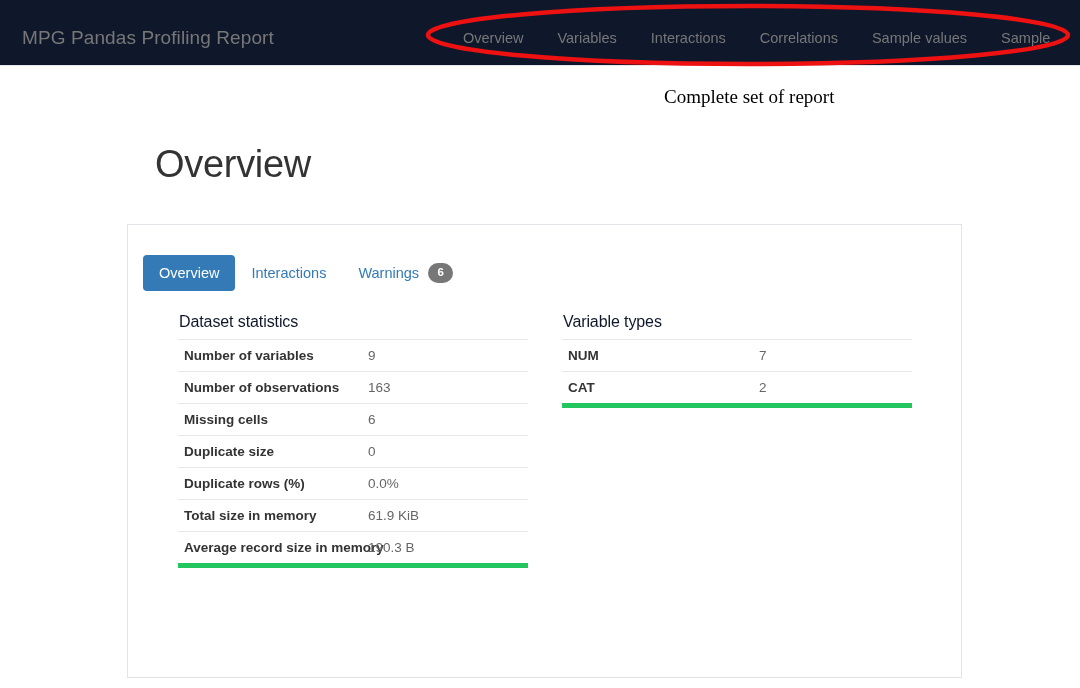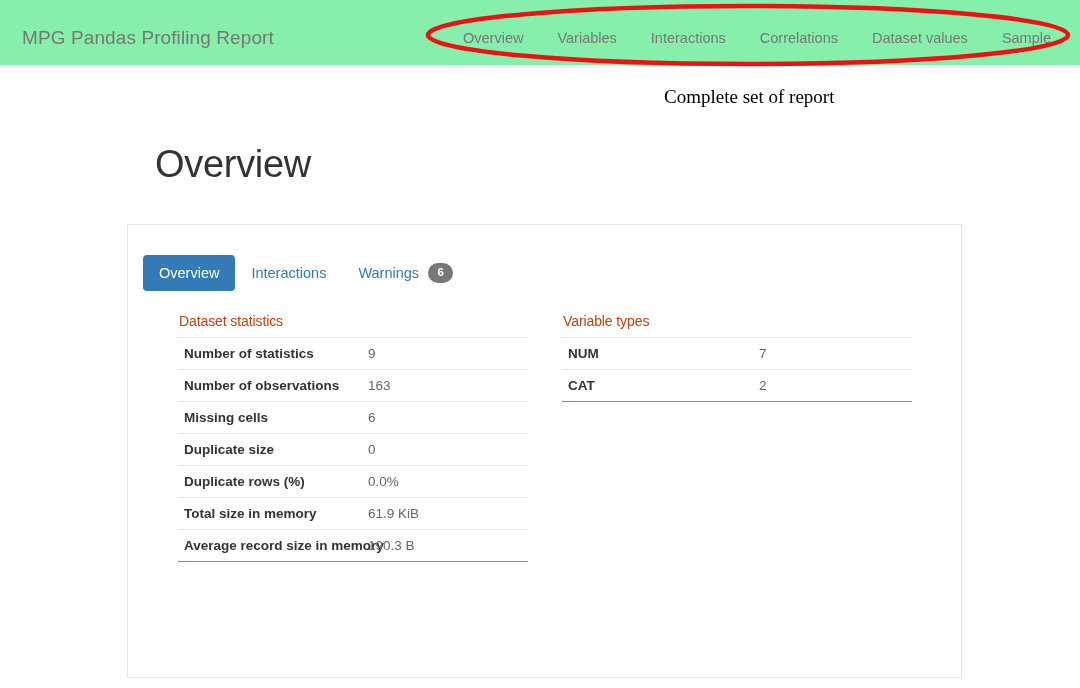--- a/index.html
+++ b/index.html
@@ -16,21 +16,21 @@
     color: #333333;
   }
 
   
   .navbar {
     position: absolute;
     left: 0;
     top: 0;
     width: 1080px;
     height: 66px;
-    background: #86efac;
+    background: #0f172a;
     border-bottom: 1px solid #e7e7e7;
     box-sizing: border-box;
   }
   .brand {
     position: absolute;
     left: 22px;
     top: 27px;
     font-size: 19px;
     color: #777777;
     white-space: nowrap;
@@ -134,34 +134,34 @@
 
   
   .col {
     position: absolute;
     top: 88px;
   }
   .col-left  { left: 50px;  width: 350px; }
   .col-right { left: 434px; width: 350px; }
 
   .col-title {
-    font-size: 14px;
+    font-size: 16px;
     font-weight: 400;
-    color: #c2410c;
+    color: #0f172a;
     margin: 0 0 8px 1px;
     letter-spacing: -0.1px;
   }
 
   table.stats {
     width: 100%;
     border-collapse: collapse;
     table-layout: fixed;
   }
   table.stats tr { border-top: 1px solid #e8e8e8; }
-  table.stats tr:last-child { border-bottom: 1px solid #22c55e; }
+  table.stats tr:last-child { border-bottom: 5px solid #22c55e; }
   table.stats th {
     text-align: left;
     font-size: 13.5px;
     font-weight: 700;
     color: #333333;
     padding: 8px 8px 8px 6px;
     white-space: nowrap;
   }
   table.stats td {
     text-align: left;
@@ -177,21 +177,21 @@
 </head>
 <body>
 
 <div class="navbar">
   <div class="brand">MPG Pandas Profiling Report</div>
   <div class="navlinks">
     <a class="navlink">Overview</a>
     <a class="navlink">Variables</a>
     <a class="navlink">Interactions</a>
     <a class="navlink">Correlations</a>
-    <a class="navlink">Dataset values</a>
+    <a class="navlink">Sample values</a>
     <a class="navlink">Sample</a>
   </div>
 </div>
 
 <svg class="ellipse-anno" viewBox="0 0 648 66">
   <ellipse cx="324" cy="33" rx="320" ry="29" fill="none" stroke="#ee1111" stroke-width="4.5"></ellipse>
 </svg>
 <div class="anno-text">Complete set of report</div>
 
 <div class="page-title">Overview</div>
@@ -209,21 +209,21 @@
       <span>Warnings</span>
       <span class="badge">6</span>
     </div>
   </div>
 
   <div class="col col-left">
     <div class="col-title">Dataset statistics</div>
     <table class="stats">
       <tbody>
         <tr>
-          <th>Number of statistics</th>
+          <th>Number of variables</th>
           <td>9</td>
         </tr>
         <tr>
           <th>Number of observations</th>
           <td>163</td>
         </tr>
         <tr>
           <th>Missing cells</th>
           <td>6</td>
         </tr>

